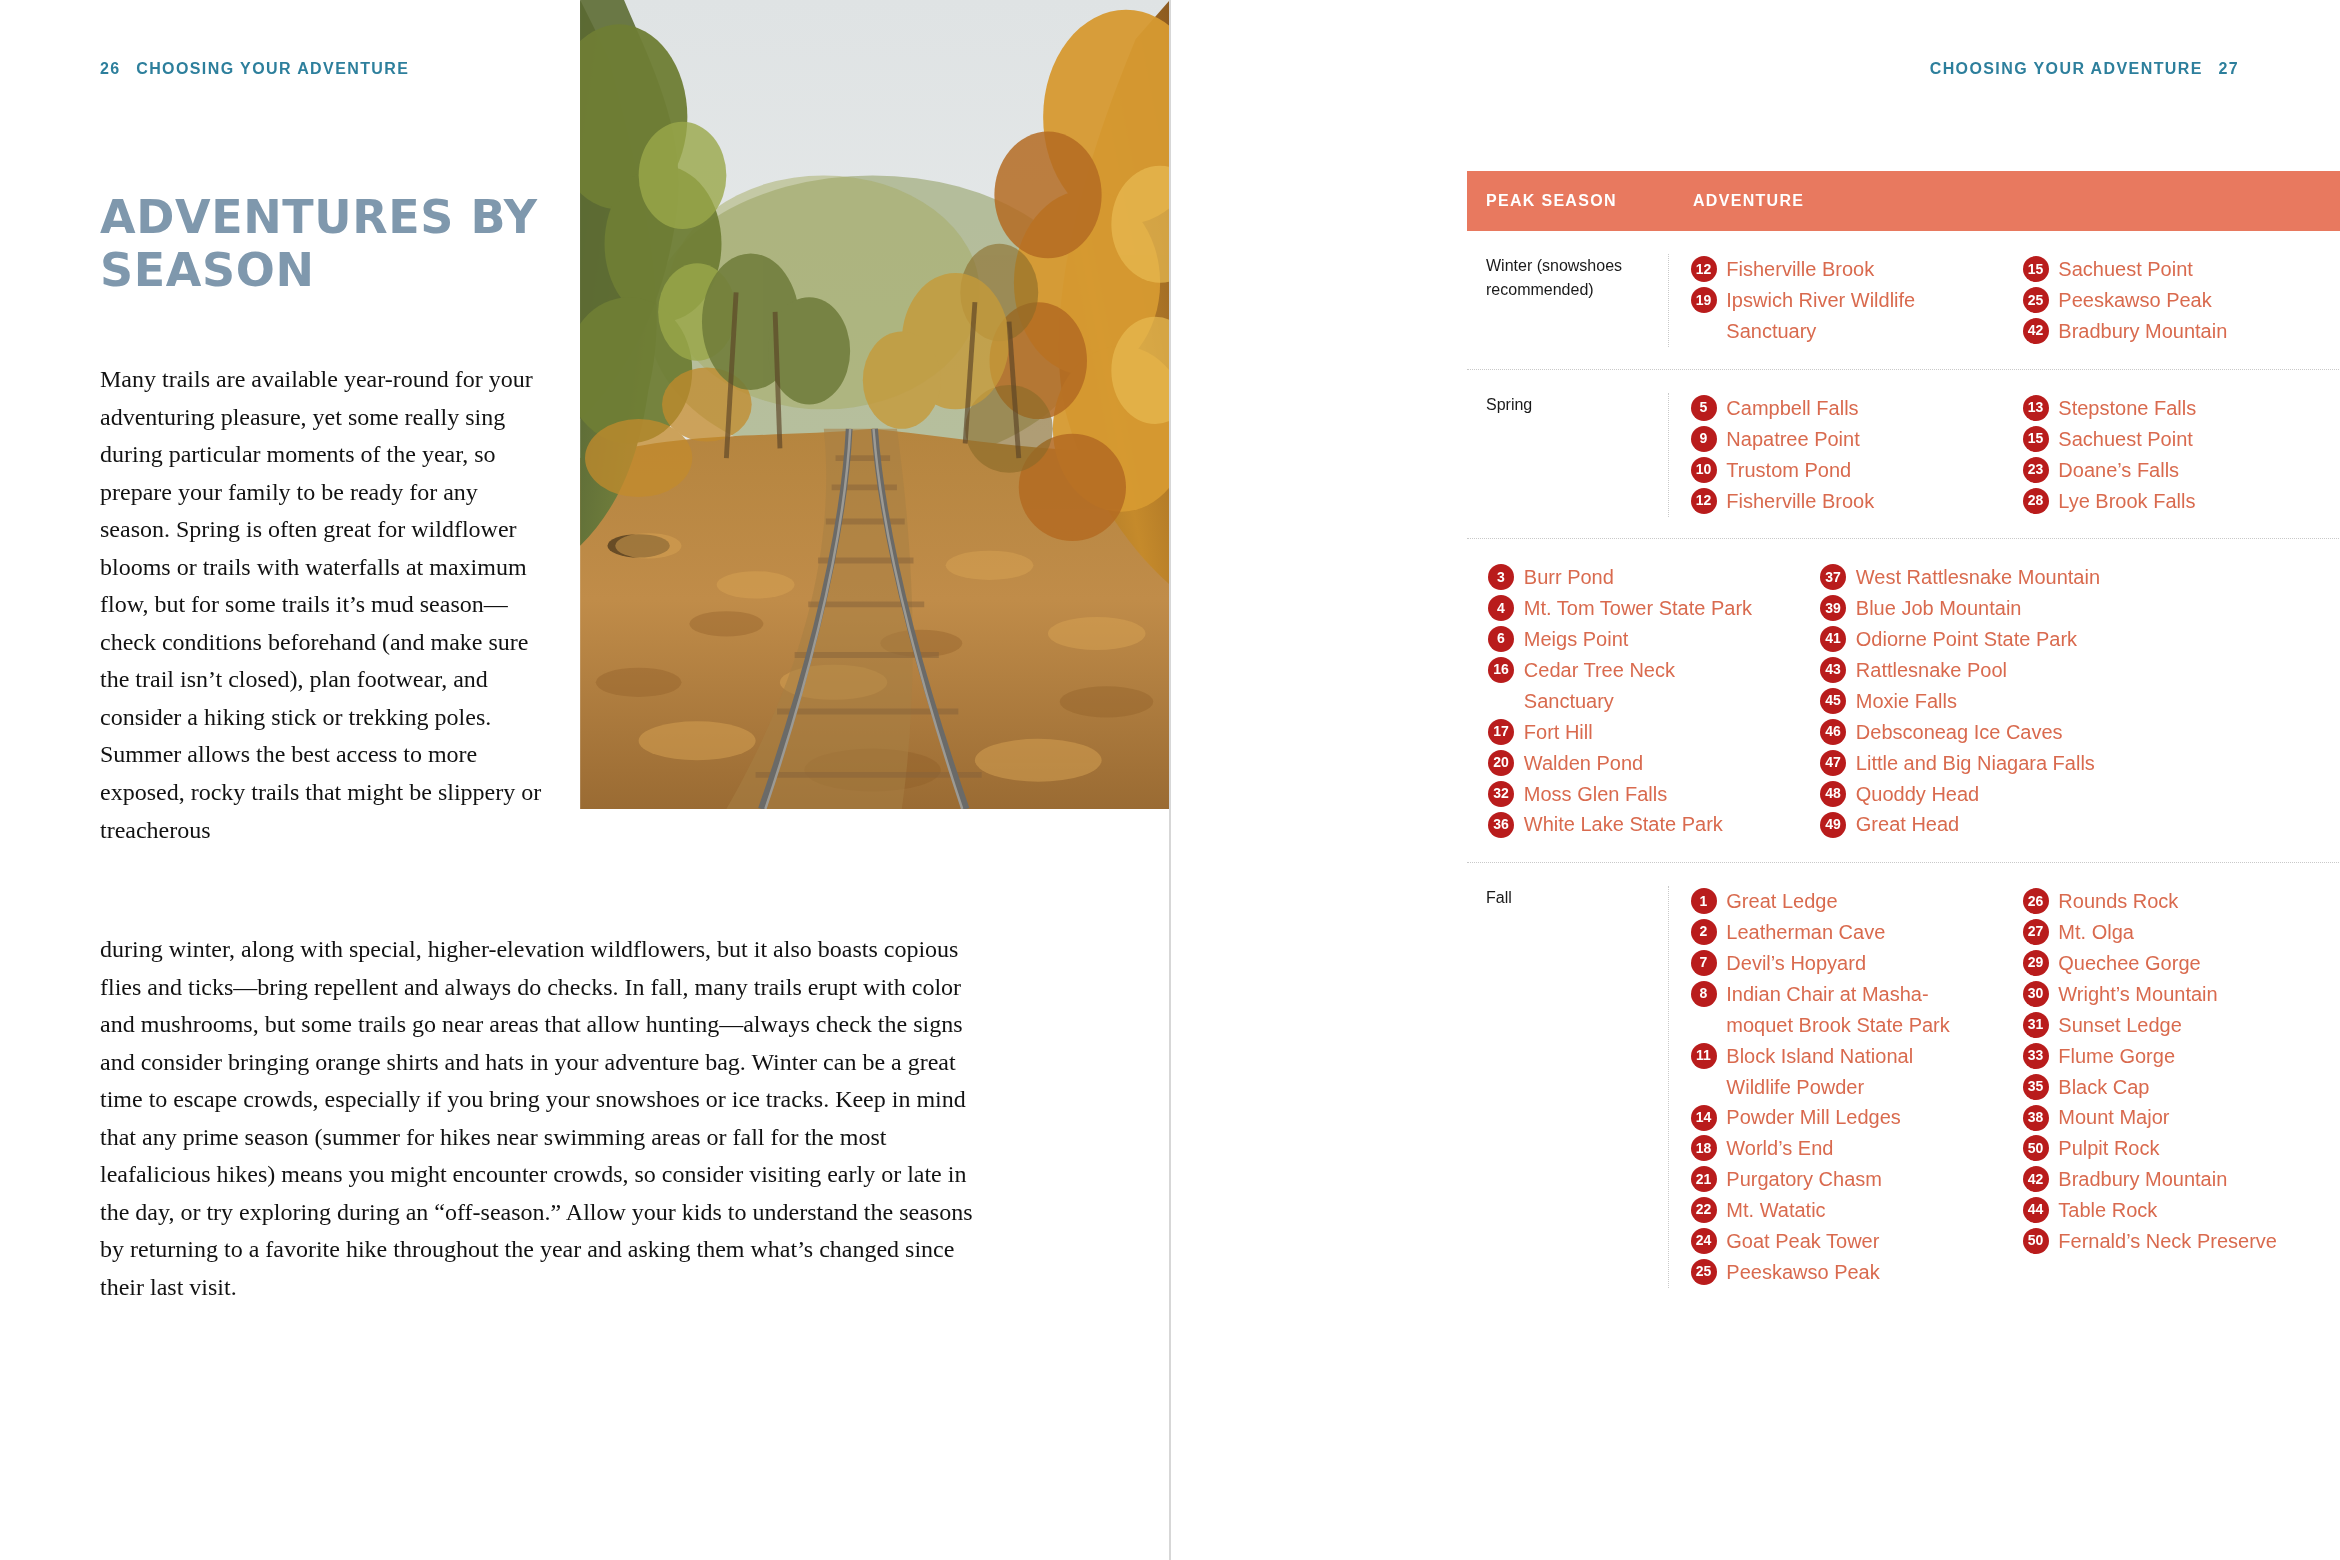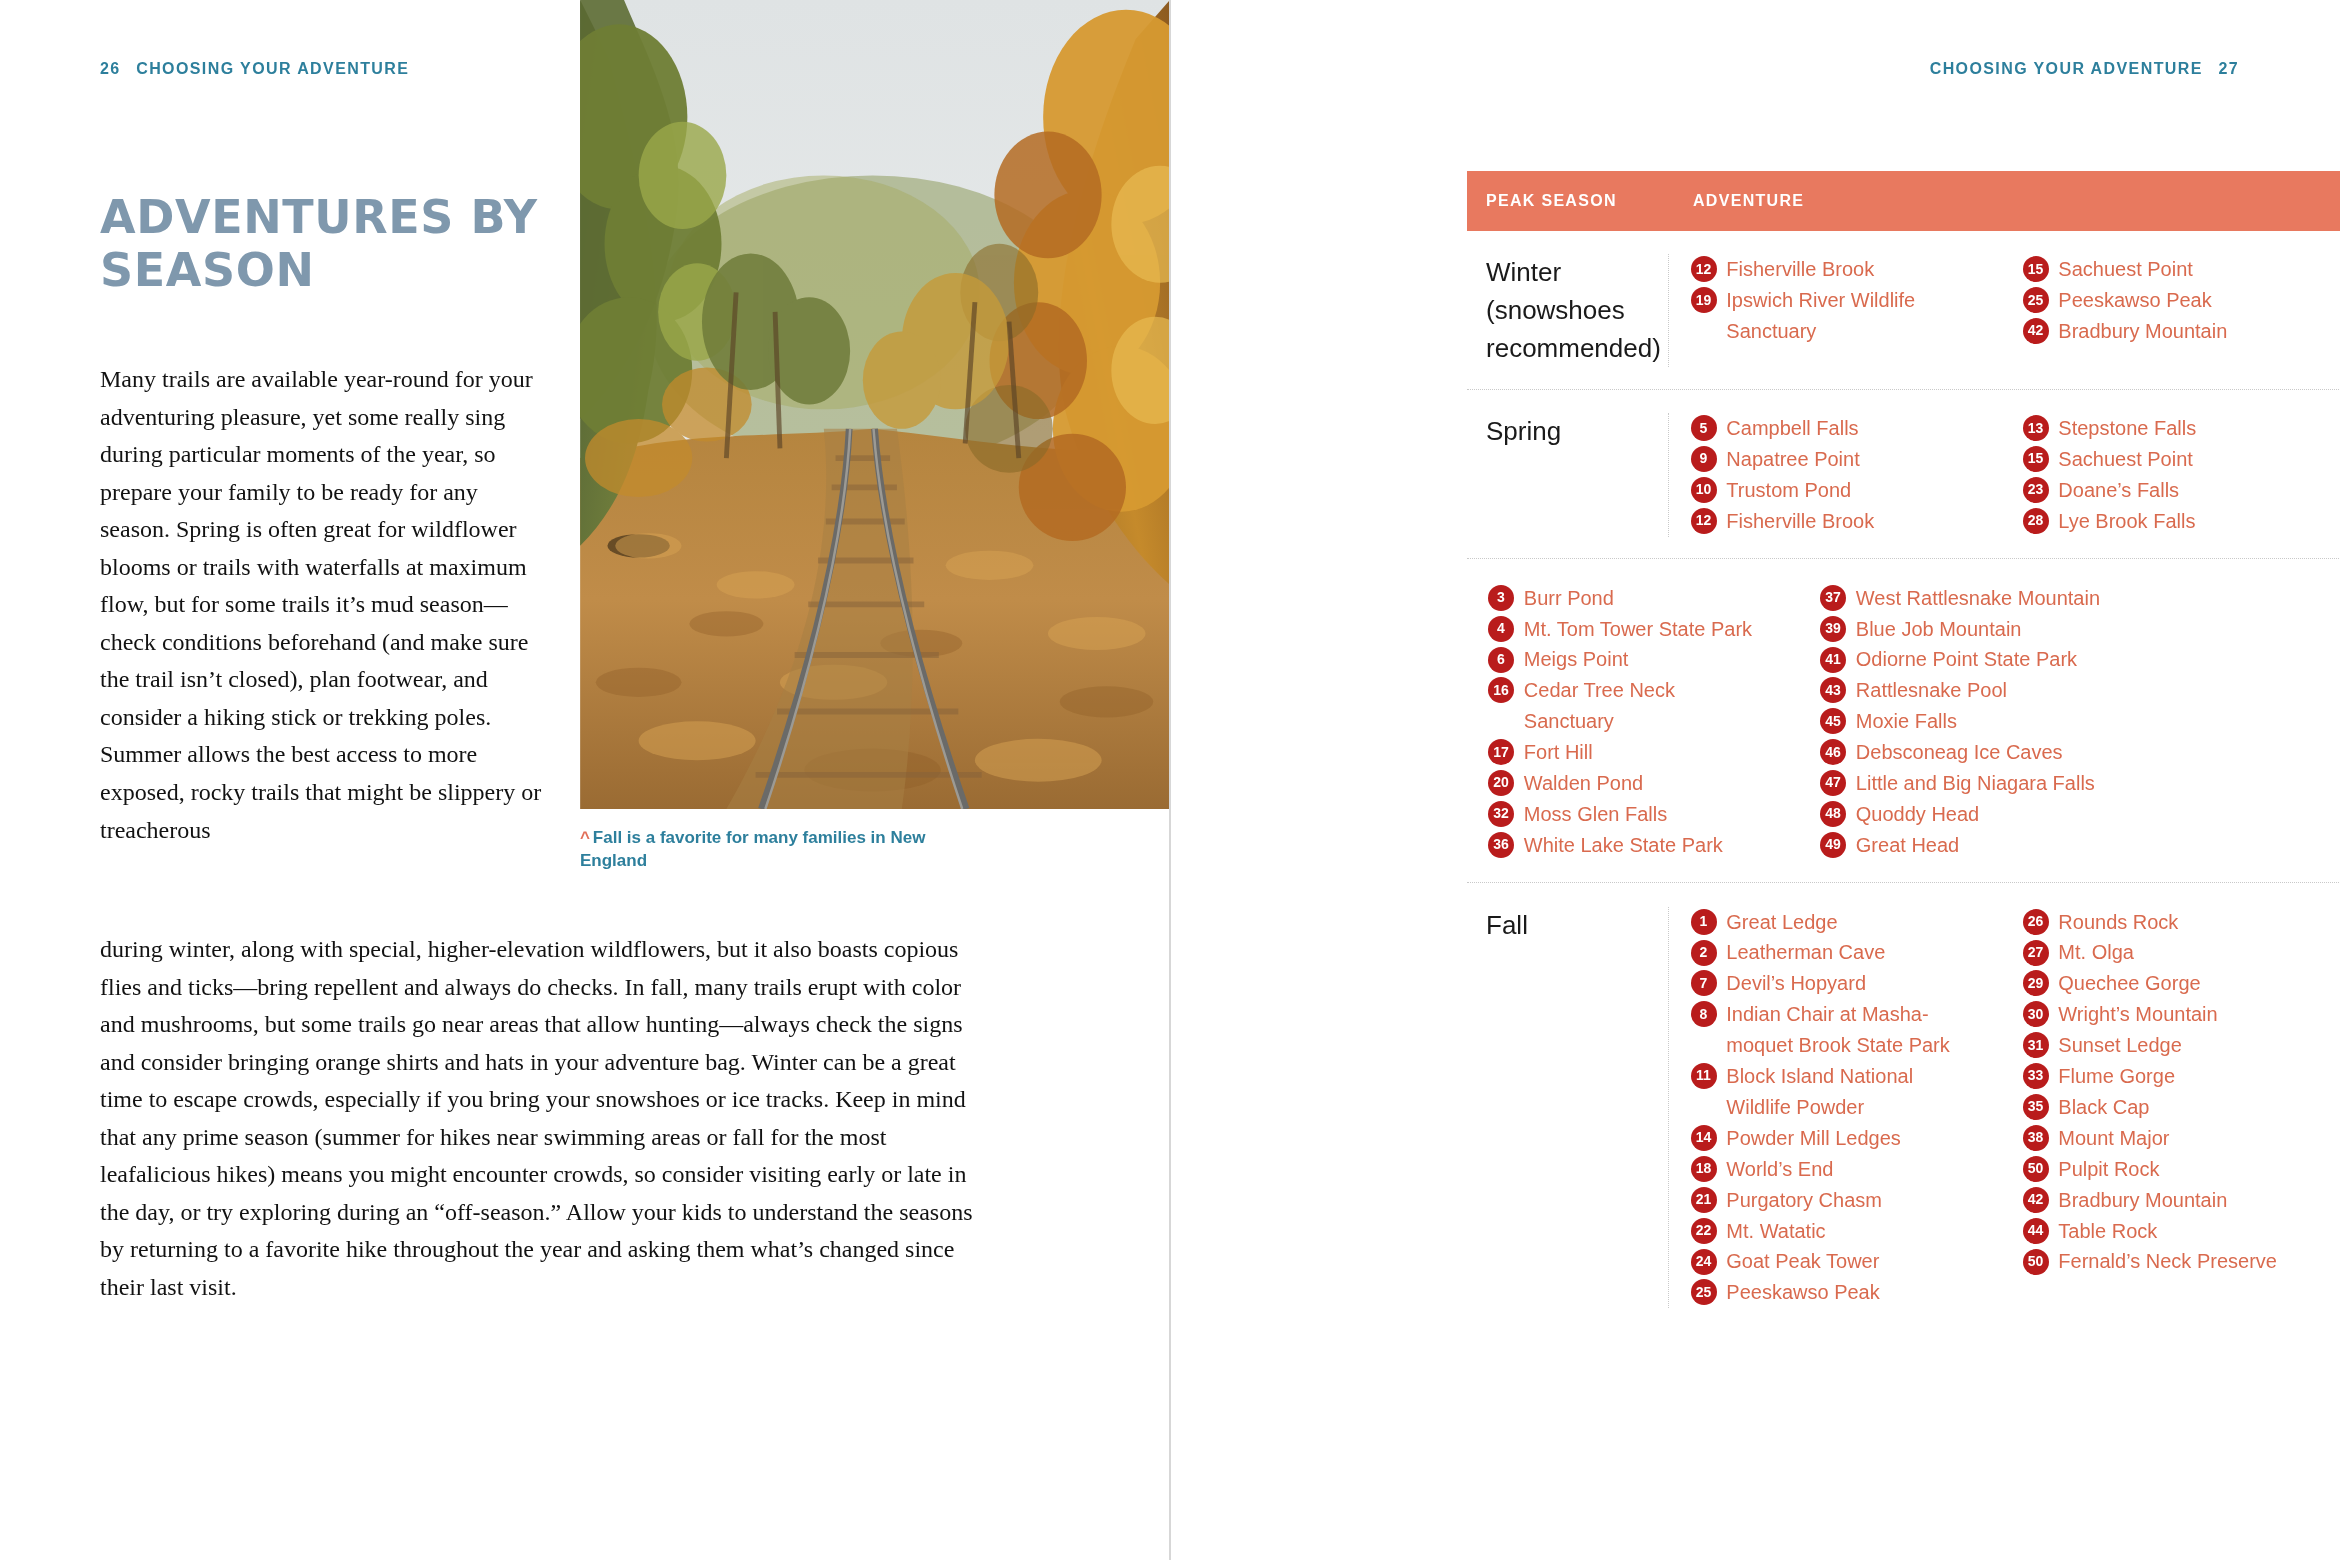--- a/index.html
+++ b/index.html
@@ -150,21 +150,21 @@
     display: flex;
     border-bottom: 1.5px dotted #c9c9c9;
     padding: 23.4px 0 21.5px 0;
   }
   .tbl-row:last-child { border-bottom: none; }
   .cell-season {
     width: 205px;
     padding-left: 19.5px;
     box-sizing: border-box;
     font-family: "Liberation Sans", sans-serif;
-    font-size: 26px;
+    font-size: 16px;
     color: #1a1a1a;
     line-height: 1.45;
     border-right: 1.5px dotted #c9c9c9;
   }
   .cell-adventure {
     flex: 1;
     padding-left: 21.5px;
     box-sizing: border-box;
     display: flex;
     gap: 0px;
@@ -340,23 +340,20 @@
           <path d="M180 795 L412 795"></path>
         </g>
 
         <path d="M276 440 C272 520 252 640 186 830" stroke="#6a6a68" stroke-width="7" fill="none"></path>
         <path d="M302 440 C308 520 330 640 396 830" stroke="#6a6a68" stroke-width="7" fill="none"></path>
         <path d="M277 440 C273 520 254 640 190 830" stroke="#9c9a94" stroke-width="2.5" fill="none"></path>
         <path d="M301 440 C307 520 329 640 392 830" stroke="#9c9a94" stroke-width="2.5" fill="none"></path>
       </svg>
     </div>
 
-    <div class="caption">
-      <span class="arrow">^</span><span>Fall is a favorite for many families in New England</span>
-    </div>
   </div>
 
   <div class="gutter"></div>
 
   <div class="page page-right">
 
     <div class="runhead runhead-right">
       <span>CHOOSING YOUR ADVENTURE</span><span class="num">27</span>
     </div>
 

